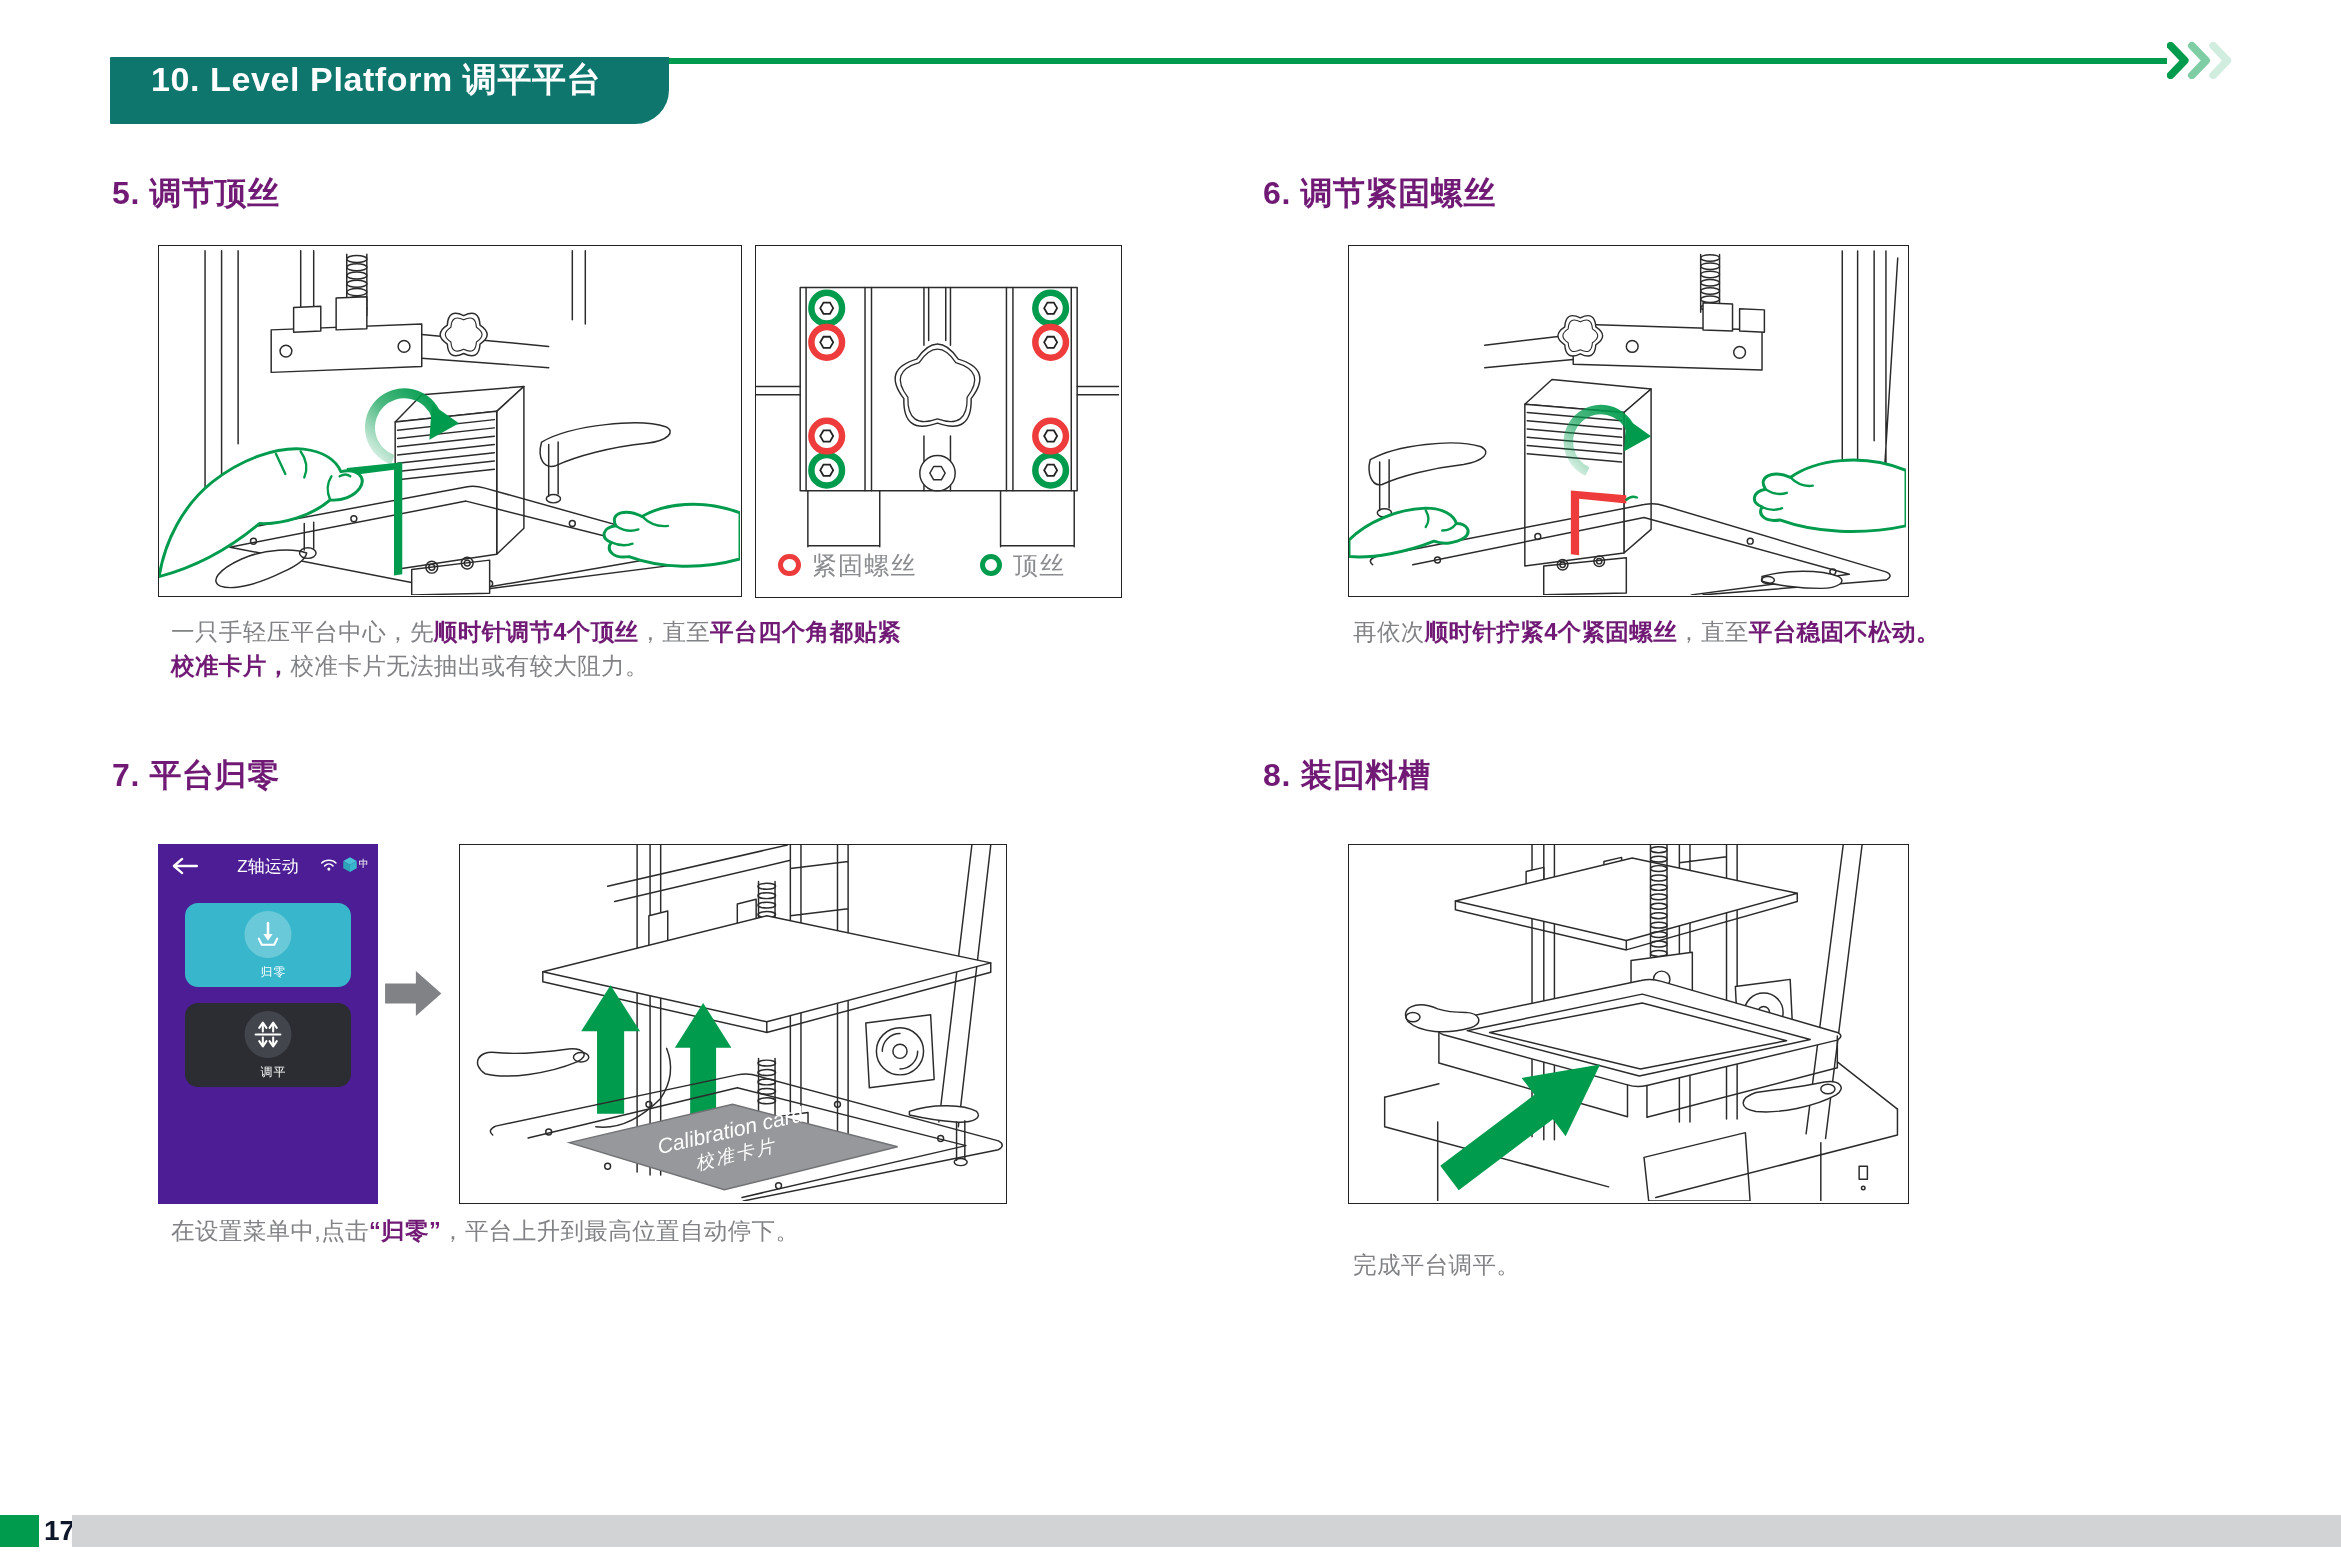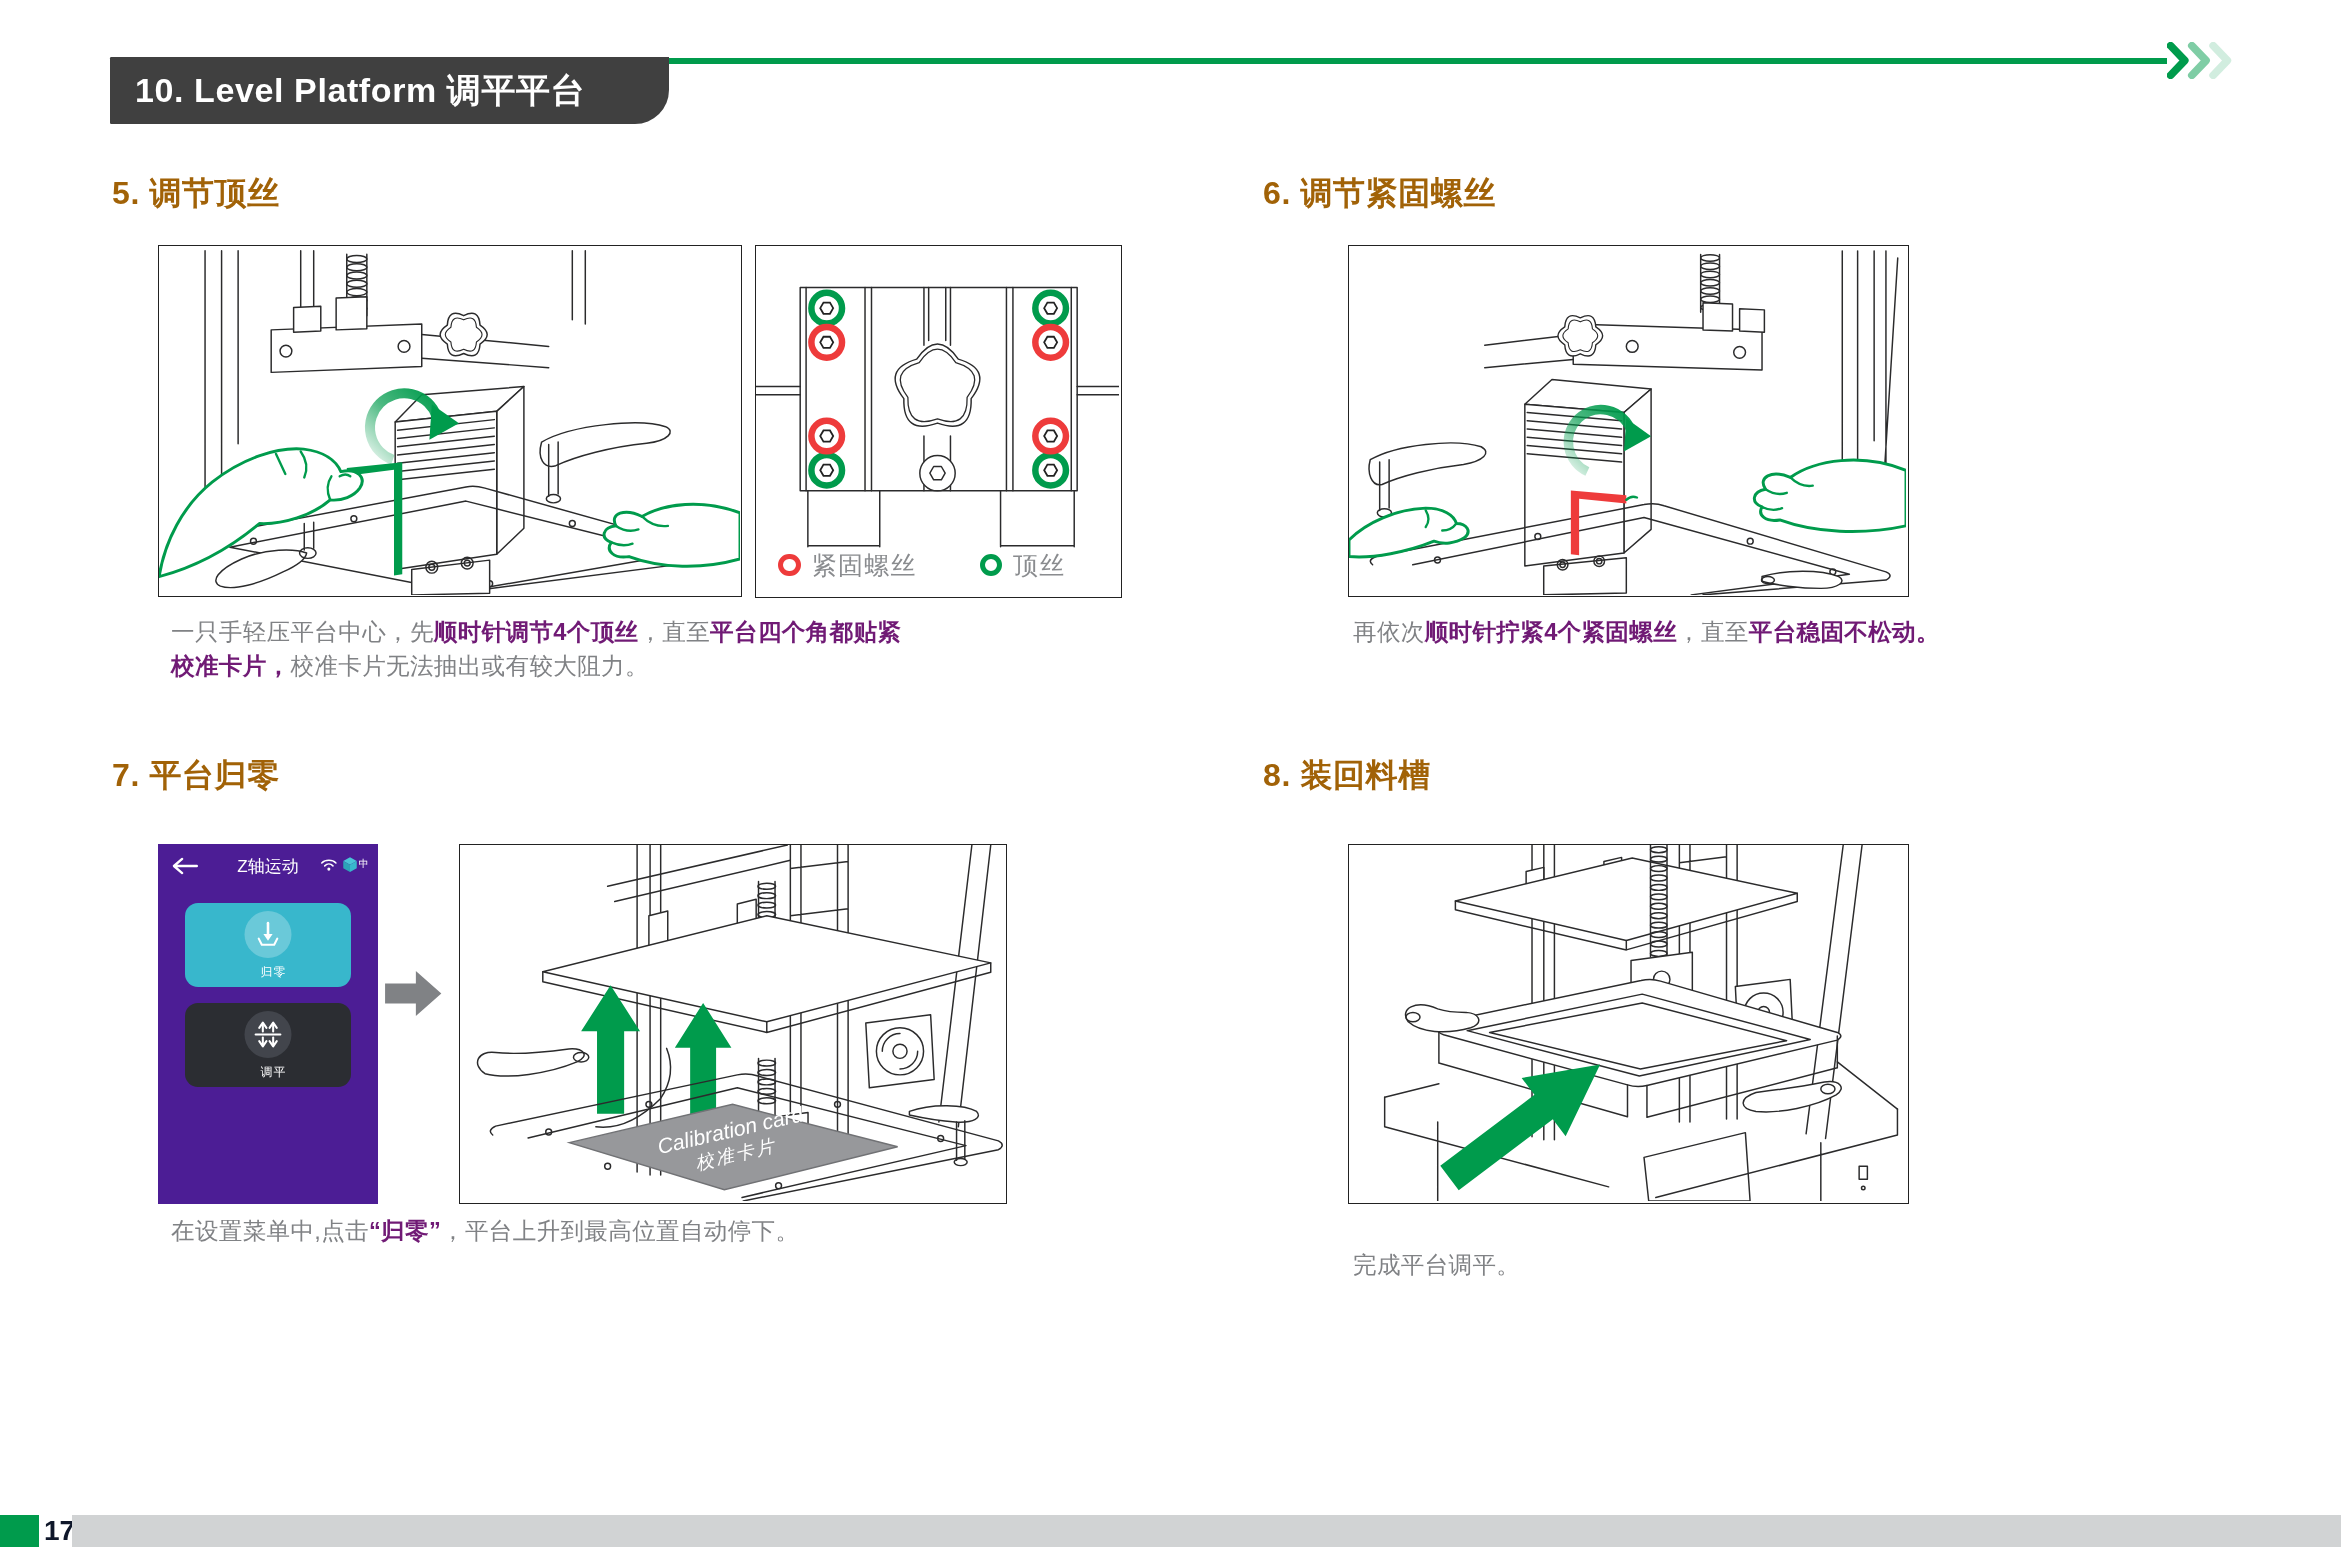--- a/index.html
+++ b/index.html
@@ -1,23 +1,23 @@
 <!DOCTYPE html>
 <html style="font-size:9.4px"><head>
 <meta charset="utf-8">
 <style>
   html,body{margin:0;padding:0;background:#ffffff;}
   body{width:2342px;height:1561px;position:relative;font-family:"Liberation Sans","DejaVu Sans",sans-serif;overflow:hidden;}
   .abs{position:absolute;}
   
   .topline{position:absolute;left:110px;top:58px;width:2057px;height:5.9px;background:#009B4C;}
-  .banner{position:absolute;left:110px;top:57px;width:559px;height:67px;background:#404040;border-radius:1.2px 0 34px 1.2px;display:flex;align-items:center;padding-left:25px;box-sizing:border-box;}
+  .banner{position:absolute;left:110px;top:57px;width:559px;height:67px;background:#0f766e;border-radius:1.2px 0 34px 1.2px;display:flex;padding-left:41px;box-sizing:border-box;}
   .banner-title{color:#ffffff;font-size:34px;font-weight:bold;letter-spacing:0.6px;}
   
-  .sec-h{position:absolute;color:#a16207;font-size:32px;font-weight:600;letter-spacing:0.6px;}
+  .sec-h{position:absolute;color:#701a75;font-size:32px;font-weight:600;letter-spacing:0.6px;}
   
   .imgbox{position:absolute;border:1.8px solid #222222;background:#ffffff;box-sizing:border-box;overflow:hidden;}
   
   .caption{position:absolute;font-size:23.6px;line-height:34px;color:#808285;letter-spacing:0.3px;}
   .caption .b{color:#701a75;font-weight:bold;}
   
   .ln{fill:none;stroke:#2b2b2c;stroke-width:2.5;stroke-linecap:round;stroke-linejoin:round;}
   .lnf{fill:#ffffff;stroke:#2b2b2c;stroke-width:2.5;stroke-linejoin:round;}
   .hand{fill:#ffffff;stroke:#009B4C;stroke-width:5;stroke-linejoin:round;stroke-linecap:round;}
   .handl{fill:none;stroke:#009B4C;stroke-width:4;stroke-linecap:round;}

